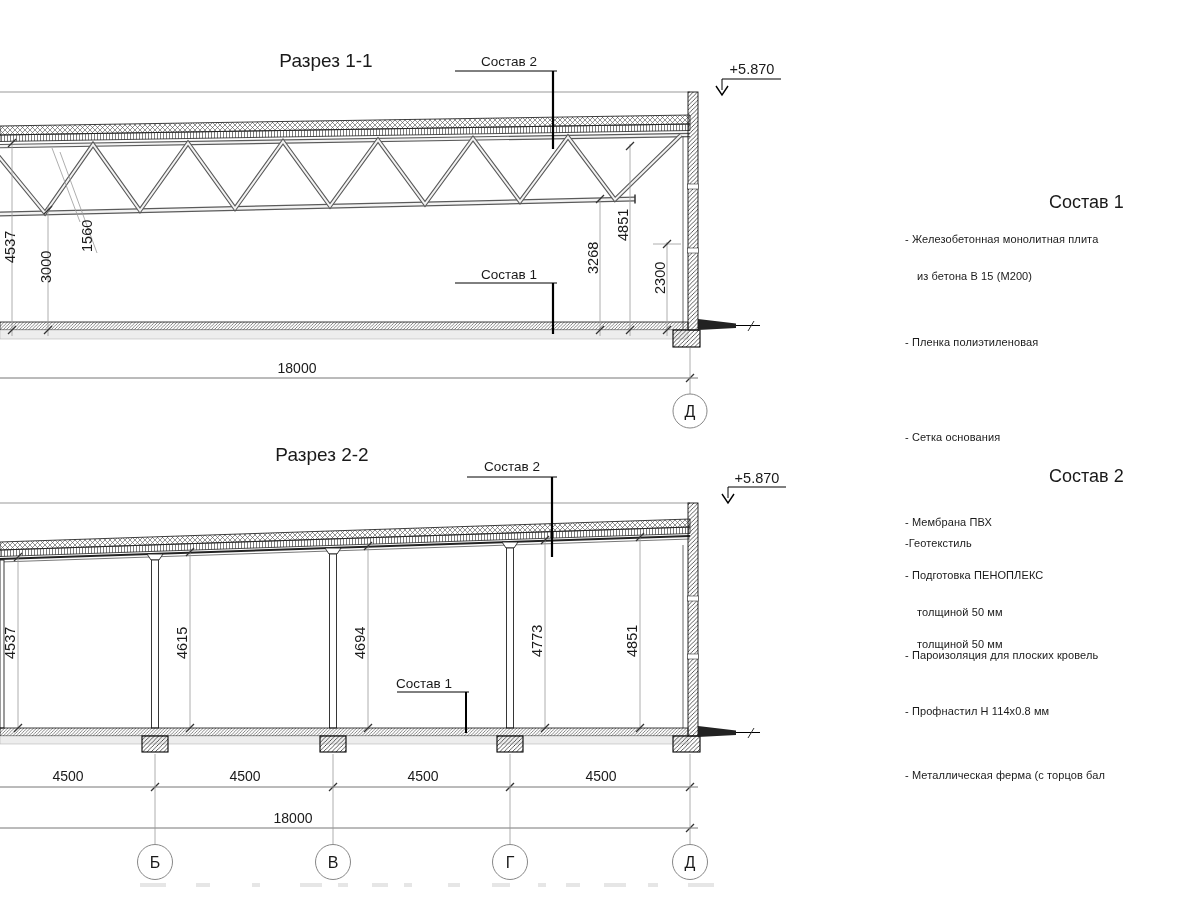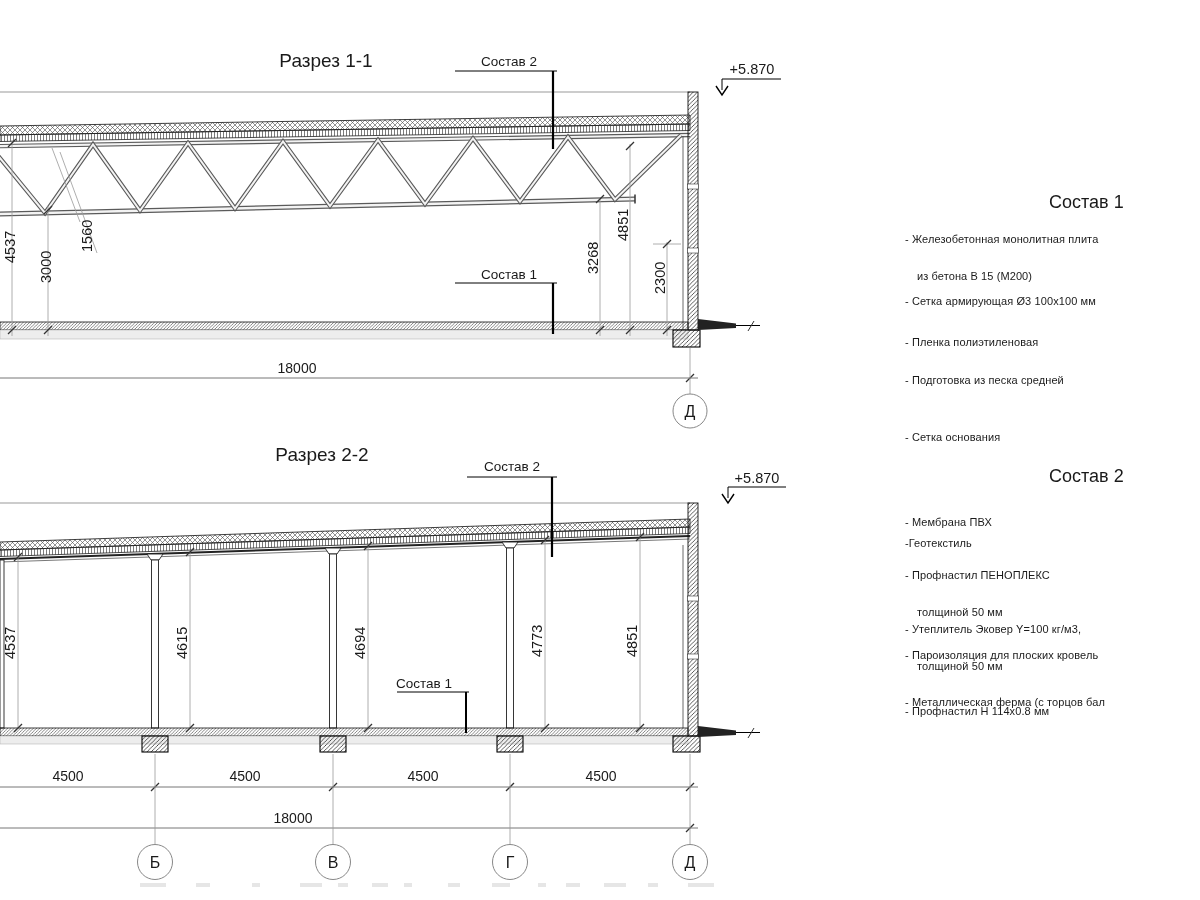--- a/index.html
+++ b/index.html
@@ -278,51 +278,46 @@
   </g>
 </svg>
 
 <div class="right-col">
   <div class="comp-title" style="top:192px">Состав 1</div>
 
   <div class="note" style="top:228px">
     <div>- Железобетонная  монолитная плита</div>
     <div class="cont">из бетона В 15 (М200)</div>
   </div>
-  <div class="note" style="top:290px">
-    <div>- Сетка армирующая Ø3 100х100 мм</div>
-  </div>
   <div class="note" style="top:331px">
     <div>- Пленка полиэтиленовая</div>
   </div>
   <div class="note" style="top:369px">
-    <div>- Подготовка из песка средней</div>
   </div>
   <div class="note" style="top:426px">
     <div>- Сетка основания</div>
   </div>
 
   <div class="comp-title" style="top:466px">Состав 2</div>
 
   <div class="note" style="top:511px">
     <div>- Мембрана ПВХ</div>
   </div>
   <div class="note" style="top:532px">
     <div>-Геотекстиль</div>
   </div>
   <div class="note" style="top:564px">
-    <div>- Профнастил ПЕНОПЛЕКС</div>
+    <div>- Подготовка ПЕНОПЛЕКС</div>
     <div class="cont">толщиной 50 мм</div>
   </div>
   <div class="note" style="top:618px">
-    <div>- Утеплитель Эковер Y=100 кг/м3,</div>
     <div class="cont">толщиной 50 мм</div>
   </div>
   <div class="note" style="top:644px">
     <div>- Пароизоляция для плоских кровель</div>
   </div>
   <div class="note" style="top:700px">
     <div>- Профнастил Н 114х0.8 мм</div>
   </div>
-  <div class="note" style="top:691px">
+  <div class="note" style="top:764px">
     <div>- Металлическая ферма (с торцов бал</div>
   </div>
 </div>
 
 </body></html>

